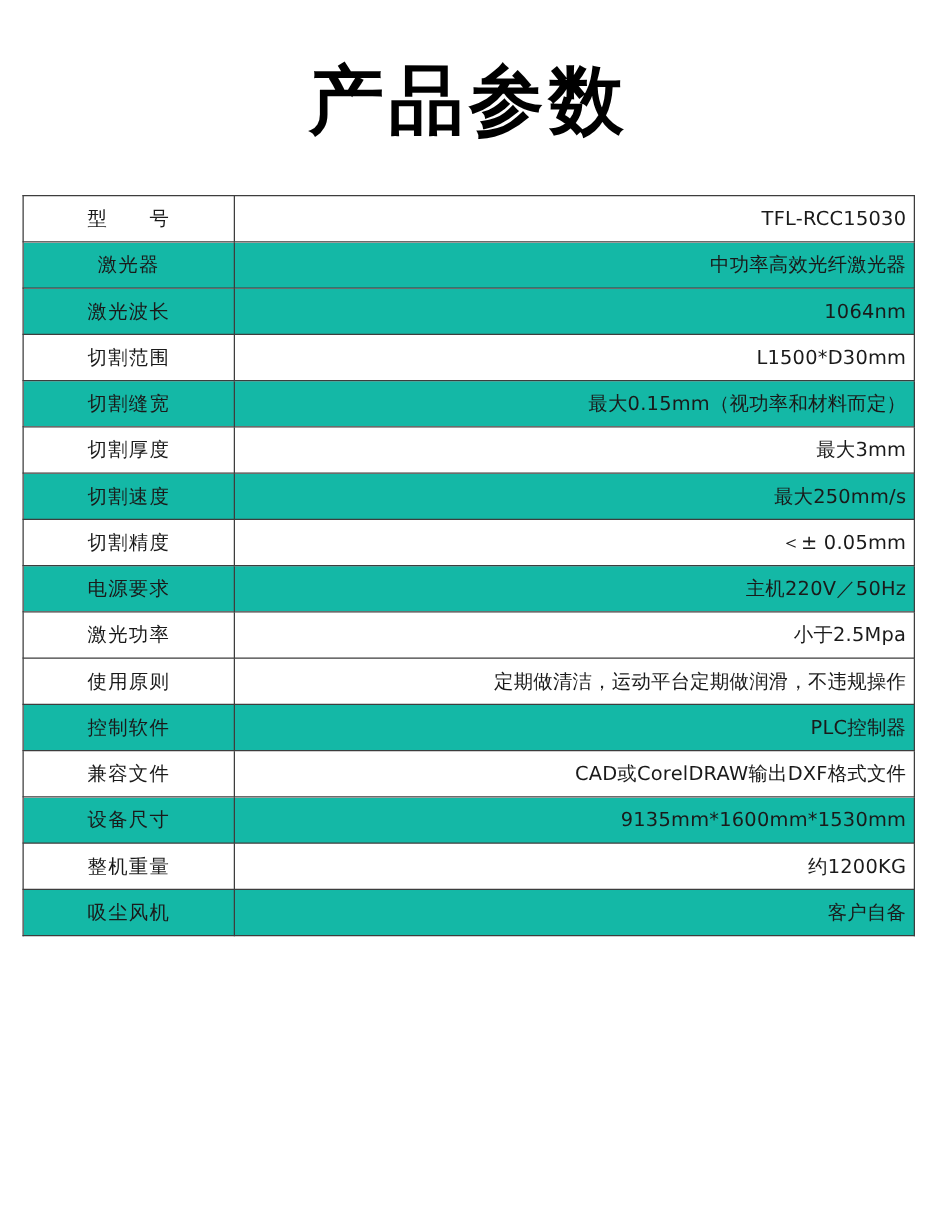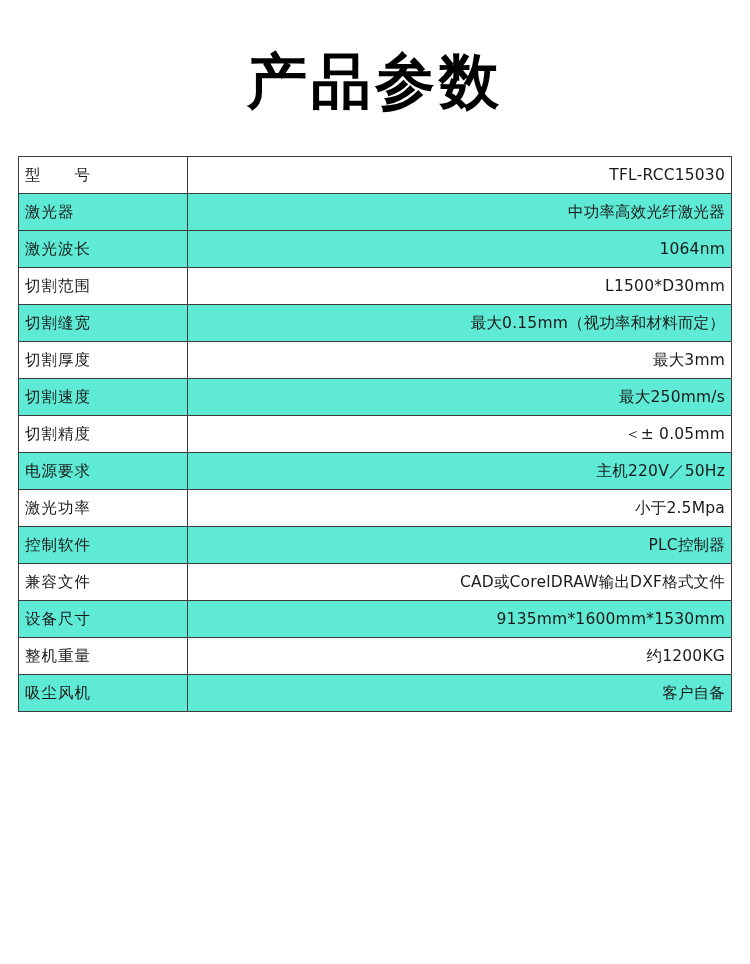--- a/index.html
+++ b/index.html
@@ -45,32 +45,32 @@
     height: 36px;
     font-size: 15.5px;
     color: #1a1a1a;
     padding: 0 6px;
     vertical-align: middle;
     white-space: nowrap;
     overflow: hidden;
   }
   td.param-name {
     width: 156px;
-    text-align: left;
+    text-align: center;
     letter-spacing: 1px;
     font-family: Liberation Serif, serif;
   }
   td.param-value {
     text-align: right;
     padding-left: 18px;
     font-family: "DejaVu Sans", "Liberation Sans", sans-serif;
     letter-spacing: 0.2px;
   }
   tr.row-alt td {
-    background: #5eead4;
+    background: #14b8a6;
   }
   tr.row-plain td {
     background: #ffffff;
   }
 </style>
 </head>
 <body>
 
 <div class="page">
 
@@ -112,20 +112,24 @@
             <td class="param-value">＜± 0.05mm</td>
           </tr>
           <tr class="row-alt">
             <td class="param-name">电源要求</td>
             <td class="param-value">主机220V／50Hz</td>
           </tr>
           <tr class="row-plain">
             <td class="param-name">激光功率</td>
             <td class="param-value">小于2.5Mpa</td>
           </tr>
+          <tr class="row-plain">
+            <td class="param-name">使用原则</td>
+            <td class="param-value">定期做清洁，运动平台定期做润滑，不违规操作</td>
+          </tr>
           <tr class="row-alt">
             <td class="param-name">控制软件</td>
             <td class="param-value">PLC控制器</td>
           </tr>
           <tr class="row-plain">
             <td class="param-name">兼容文件</td>
             <td class="param-value">CAD或CorelDRAW输出DXF格式文件</td>
           </tr>
           <tr class="row-alt">
             <td class="param-name">设备尺寸</td>

